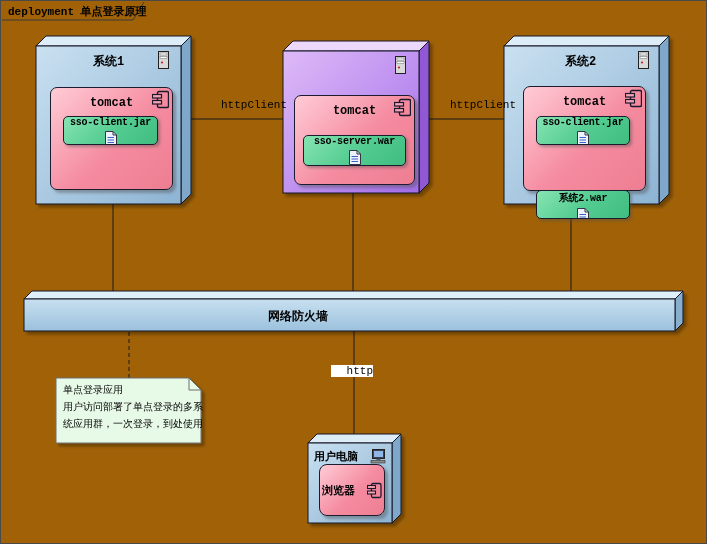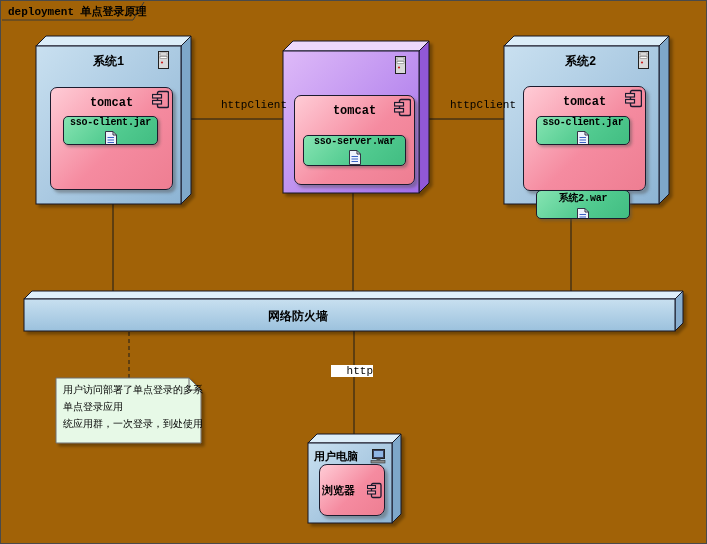--- a/index.html
+++ b/index.html
@@ -209,18 +209,18 @@
       <rect x="0.5" y="3.5" width="8" height="3" fill="#f7a2b1" stroke="#1a1a2e" stroke-width="1.1"></rect>
       <rect x="0.5" y="9" width="8" height="3" fill="#f7a2b1" stroke="#1a1a2e" stroke-width="1.1"></rect>
     </svg>
   </div>
 
   <div class="abs link-label" style="left:186px;top:98px;width:100px;">httpClient</div>
   <div class="abs link-label" style="left:415px;top:98px;width:100px;">httpClient</div>
   <div class="abs link-label" style="left:330px;top:364px;width:42px;background:#fff;">http</div>
 
   <div class="abs note-text" style="left:62px;top:381px;">
+    <div>单点登录应用</div>
     <div>用户访问部署了单点登录的多系</div>
-    <div>单点登录应用</div>
     <div>统应用群，一次登录，到处使用</div>
   </div>
 
 </div>
 
 </body></html>

